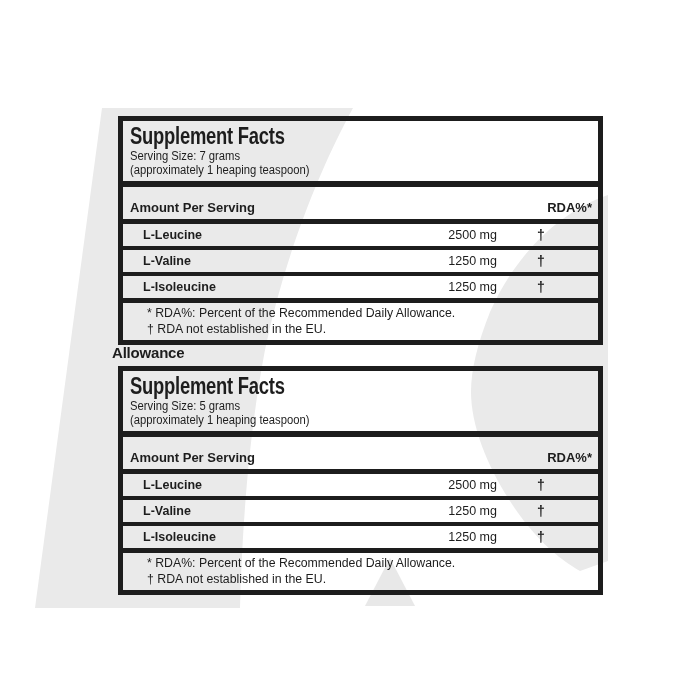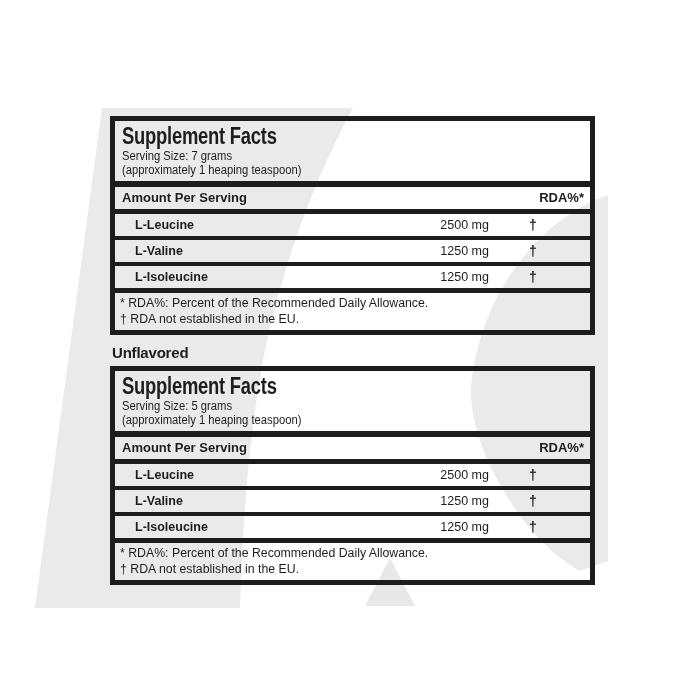--- a/index.html
+++ b/index.html
@@ -4,49 +4,49 @@
 <style>
   html,body{margin:0;padding:0;}
   body{
     width:700px;height:700px;position:relative;overflow:hidden;
     background:#ffffff;color:#1d1d1d;
     font-family:"Liberation Sans", sans-serif;
     -webkit-font-smoothing:antialiased;
   }
   .watermark{position:absolute;left:0;top:0;width:700px;height:700px;z-index:0;}
   .panel{
-    position:absolute;left:110px;width:485px;box-sizing:border-box;
+    position:absolute;left:118px;width:485px;box-sizing:border-box;
     border:5px solid #1d1d1d;background:transparent;z-index:1;
   }
   .panel-1{top:116px;}
   .panel-2{top:366px;}
   .title-block{padding:2px 7px 4px;border-bottom:6px solid #1d1d1d;}
   .sf-title{
     margin:0;font-size:23px;font-weight:bold;line-height:26px;white-space:nowrap;
     transform:scaleX(0.80);transform-origin:0 50%;letter-spacing:-0.3px;
   }
   .serving-line{
     font-size:12.5px;line-height:14px;white-space:nowrap;
     transform:scaleX(0.90);transform-origin:0 50%;
   }
   .aps-row{
     display:flex;justify-content:space-between;align-items:center;
     font-size:13px;font-weight:bold;line-height:16px;
-    padding:3px 6px 3px 7px;border-bottom:5px solid #1d1d1d;
+    padding:13px 6px 3px 7px;border-bottom:5px solid #1d1d1d;
   }
   .row{
     display:flex;align-items:center;font-size:12.5px;line-height:16px;
     padding:3px 13px;border-bottom:4px solid #1d1d1d;
   }
   .row.last{border-bottom:none;border-radius:7px;}
   .row .name{flex:1;font-weight:bold;padding-left:7px;}
   .row .amt{width:100px;text-align:right;}
   .row .rda{width:88px;text-align:center;font-weight:bold;font-size:14px;}
   .footnotes{
-    border-top:5px solid #1d1d1d;padding:3px 5px 3px;
+    border-top:5px solid #1d1d1d;padding:3px 24px 3px;
     font-size:12.3px;line-height:15.5px;
   }
   .flavor-label{
     position:absolute;left:112px;top:344px;z-index:1;
     font-size:15px;font-weight:bold;letter-spacing:-0.2px;
   }
 </style>
 </head>
 <body>
 
@@ -81,21 +81,21 @@
     <span class="name">L-Isoleucine</span>
     <span class="amt">1250 mg</span>
     <span class="rda">†</span>
   </div>
   <div class="footnotes">
     <div>* RDA%: Percent of the Recommended Daily Allowance.</div>
     <div>† RDA not established in the EU.</div>
   </div>
 </section>
 
-<div class="flavor-label">Unflavored</div>
+<div class="flavor-label">Allowance</div>
 
 <section class="panel panel-2">
   <div class="title-block">
     <h1 class="sf-title">Supplement Facts</h1>
     <div class="serving-line">Serving Size: 5 grams</div>
     <div class="serving-line">(approximately 1 heaping teaspoon)</div>
   </div>
   <div class="aps-row">
     <span>Amount Per Serving</span>
     <span>RDA%*</span>

